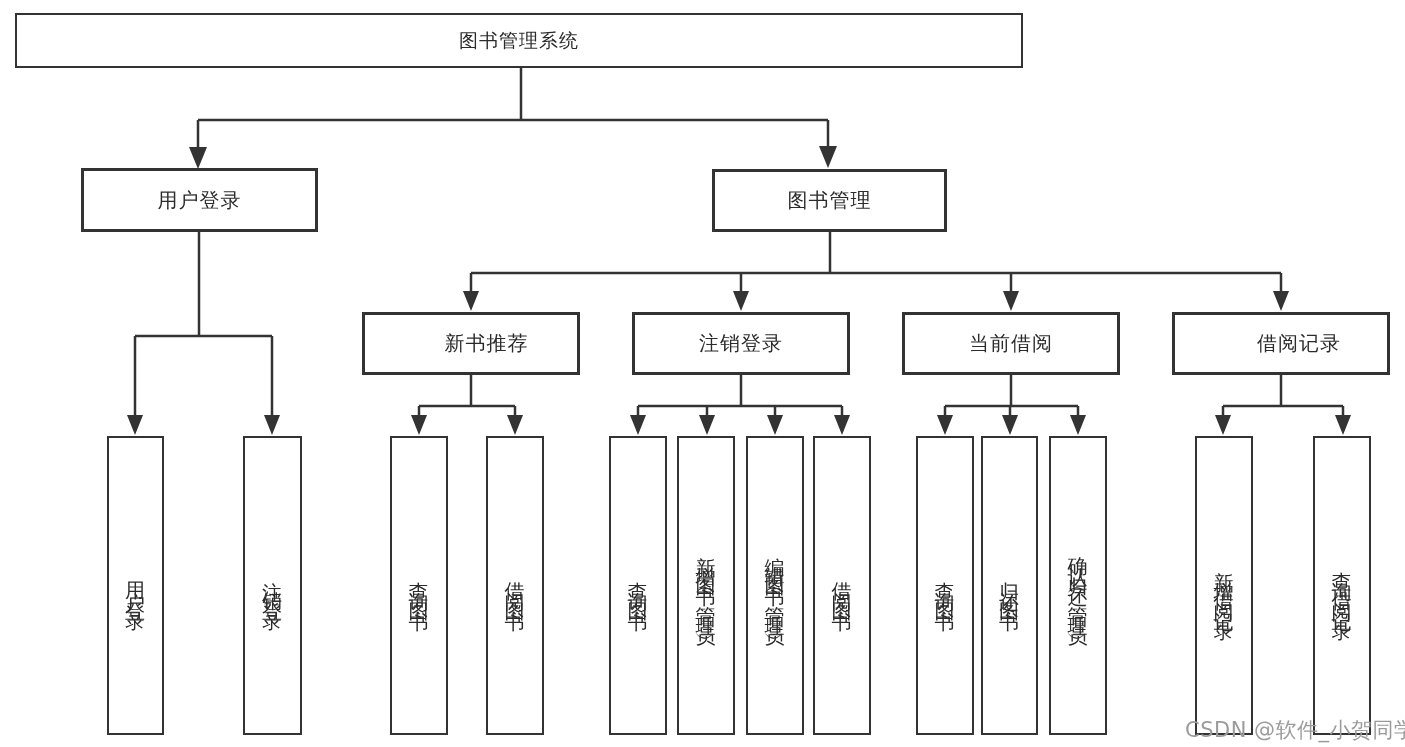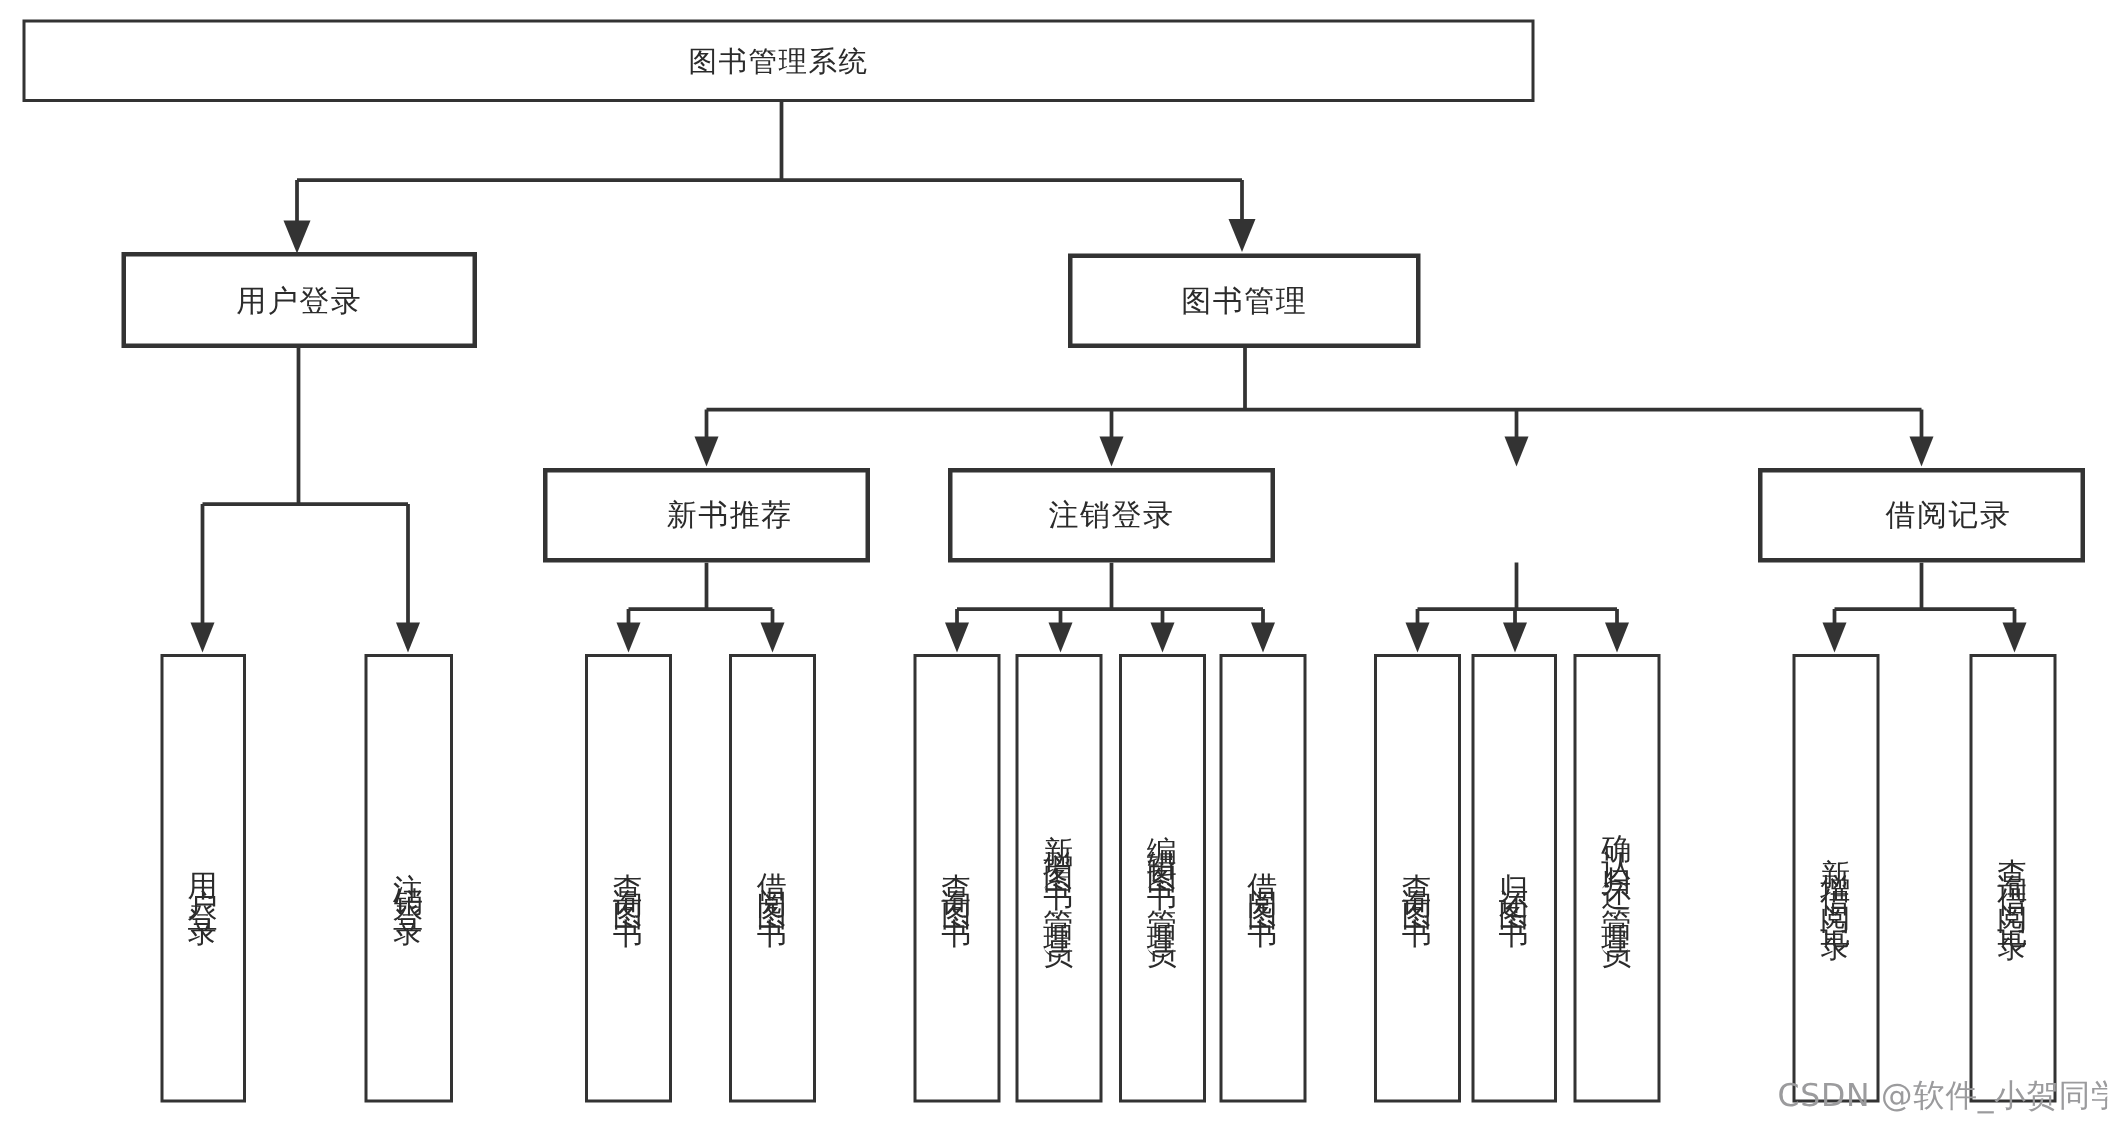--- a/index.html
+++ b/index.html
@@ -109,20 +109,23 @@
   <div class="hbox" style="left:712px;top:169px;width:235px;height:63px;">
     <span>图书管理</span>
   </div>
 
   <div class="hbox" style="left:362px;top:312px;width:218px;height:63px;padding-left:31px;">
     <span>新书推荐</span>
   </div>
   <div class="hbox" style="left:632px;top:312px;width:218px;height:63px;">
     <span>注销登录</span>
   </div>
+  <div class="hbox" style="left:902px;top:312px;width:218px;height:63px;">
+    <span>当前借阅</span>
+  </div>
   <div class="hbox" style="left:1172px;top:312px;width:218px;height:63px;padding-left:36px;">
     <span>借阅记录</span>
   </div>
 
   <div class="vbox" style="left:107px;width:57px;">
     <span>用户登录</span>
   </div>
   <div class="vbox" style="left:243px;width:59px;">
     <span>注销登录</span>
   </div>

